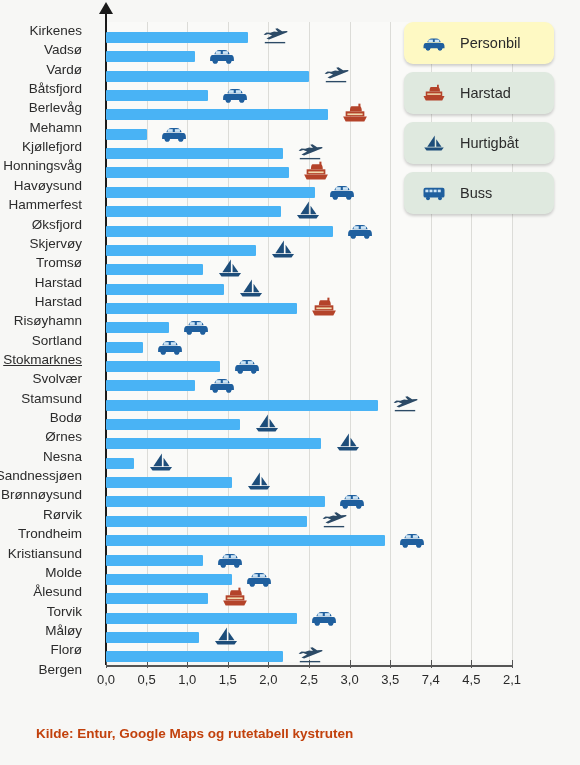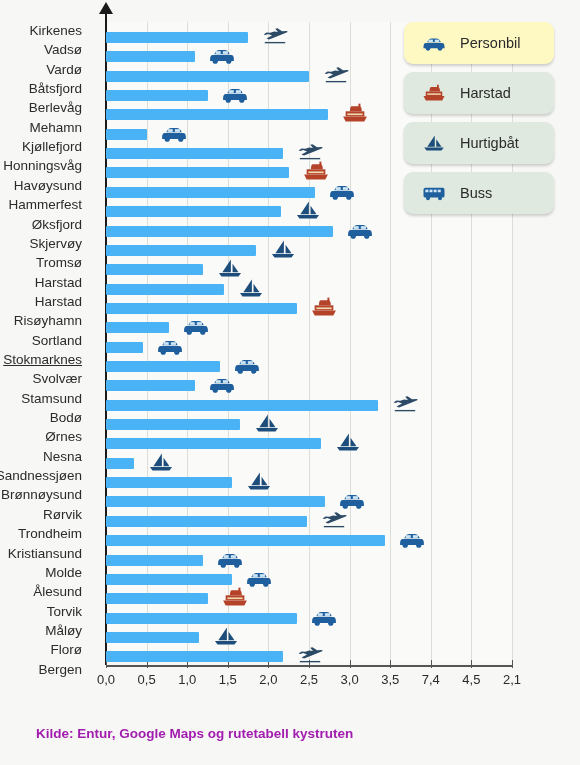--- a/index.html
+++ b/index.html
@@ -102,21 +102,21 @@
   .legend-label{
     font-size:14.5px;color:#2b2b2b;margin-left:6px;
   }
 
   
   .caption{
     position:absolute;
     left:36px; top:726px;
     font-size:13.5px;
     font-weight:bold;
-    color:#a21caf;
+    color:#c2410c;
     white-space:nowrap;
   }
 </style>
 </head>
 <body>
 
 <div id="chart-root">
 
   <div class="plot-area" id="plot-area">
       <div class="gridline" style="left: 40.6px;"></div>

